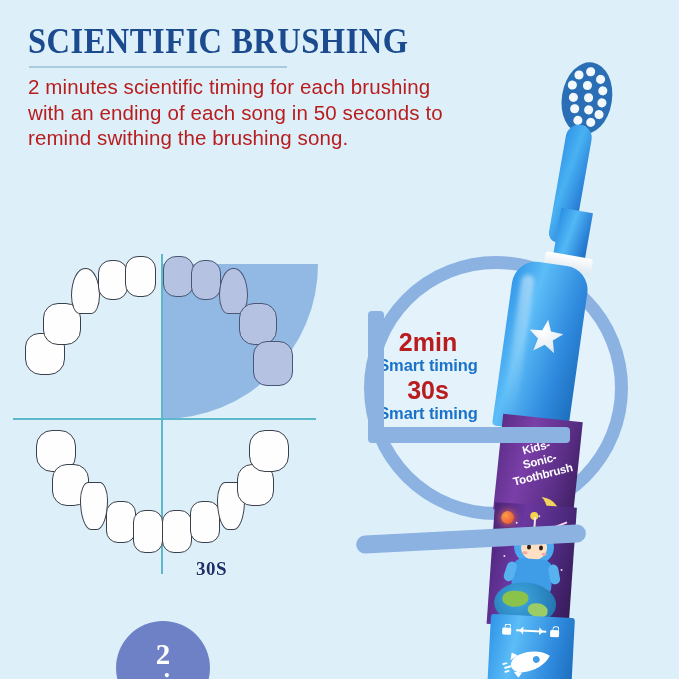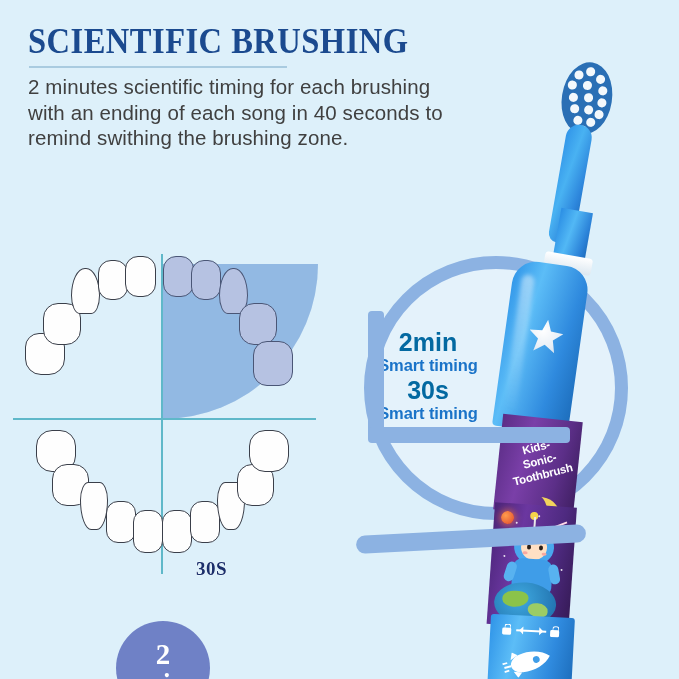--- a/index.html
+++ b/index.html
@@ -23,21 +23,21 @@
     transform:scaleX(0.93);
     transform-origin:left center;
   }
   .headline-rule{
     position:absolute;left:29px;top:66px;width:258px;height:2px;
     background:#a9cbe0;
   }
   .subcopy{
     position:absolute;left:28px;top:74px;width:500px;
     font-size:20.5px;line-height:25.5px;
-    color:#404040;
+    color:#b91c1c;
     letter-spacing:0.1px;
   }
   .subcopy div{white-space:nowrap;}
 
   
   .teeth-wrap{position:absolute;left:0px;top:248px;width:340px;height:345px;}
   .axis-h{position:absolute;left:13px;top:170px;width:303px;height:1.6px;background:#5fb8c9;}
   .axis-v{position:absolute;left:161px;top:6px;width:1.6px;height:320px;background:#5fb8c9;}
 
   .quad{
@@ -90,21 +90,21 @@
     position:absolute;left:364px;top:256px;width:264px;height:264px;
     border-radius:50%;
     border:13px solid #8cb2e2;
     background:#e4f2fb;
     box-sizing:border-box;
   }
   .ring-text{
     position:absolute;left:373px;top:328px;width:110px;
     text-align:center;color:#1a6fc4;
   }
-  .ring-text .big{font-size:25px;font-weight:bold;line-height:1.12;color:#0369a1;}
+  .ring-text .big{font-size:25px;font-weight:bold;line-height:1.12;color:#b91c1c;}
   .ring-text .sm{font-size:16.5px;font-weight:bold;line-height:1.2;color:#1a73c8;letter-spacing:-0.1px;}
 
   
   .brush{position:absolute;left:415px;top:50px;width:200px;height:629px;}
 
   .bristles{
     position:absolute;left:147px;top:12px;width:50px;height:72px;
     background:#2a6fb5;
     border-radius:50% 50% 48% 48%;
     transform:rotate(9deg);
@@ -259,22 +259,22 @@
 </style>
 </head>
 <body>
 
 <div class="stage">
 
   <div class="headline">SCIENTIFIC BRUSHING</div>
   <div class="headline-rule"></div>
   <div class="subcopy">
     <div>2 minutes scientific timing for each brushing</div>
-    <div>with an ending of each song in 40 seconds to</div>
-    <div>remind swithing the brushing zone.</div>
+    <div>with an ending of each song in 50 seconds to</div>
+    <div>remind swithing the brushing song.</div>
   </div>
 
   <div class="teeth-wrap">
 
     <div class="quad"></div>
     <div class="quad-inner"></div>
 
     <div class="axis-h"></div>
     <div class="axis-v"></div>
 

